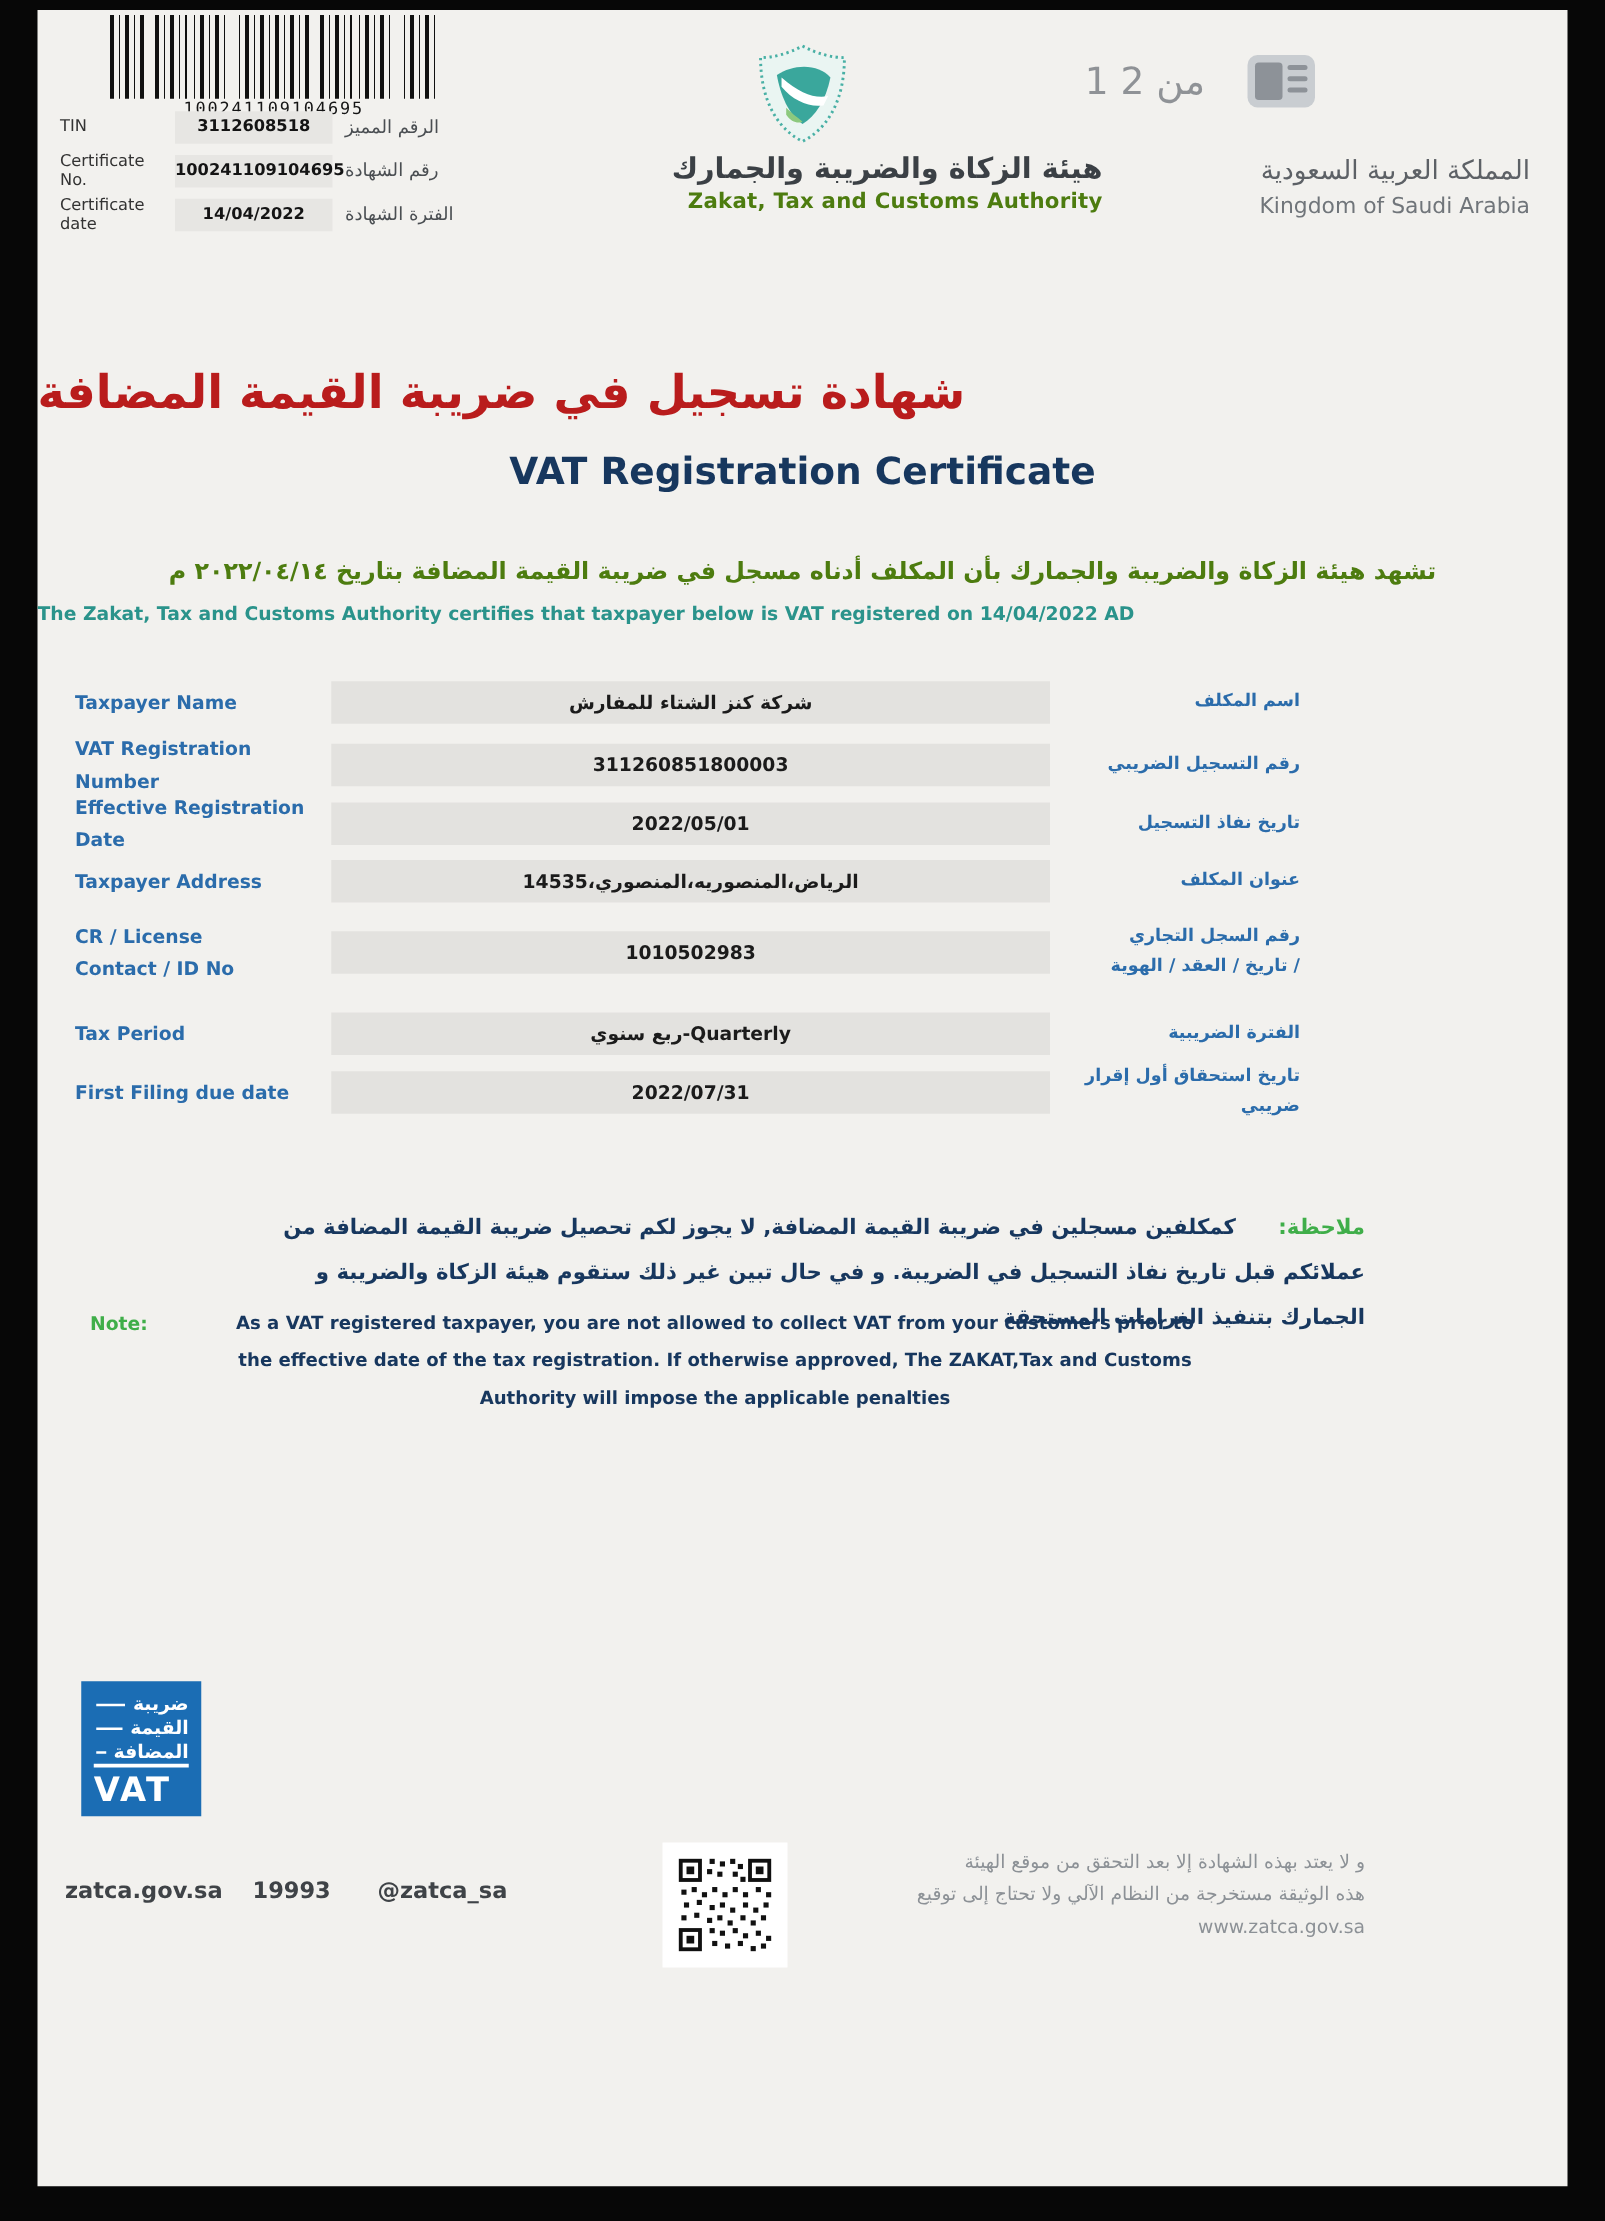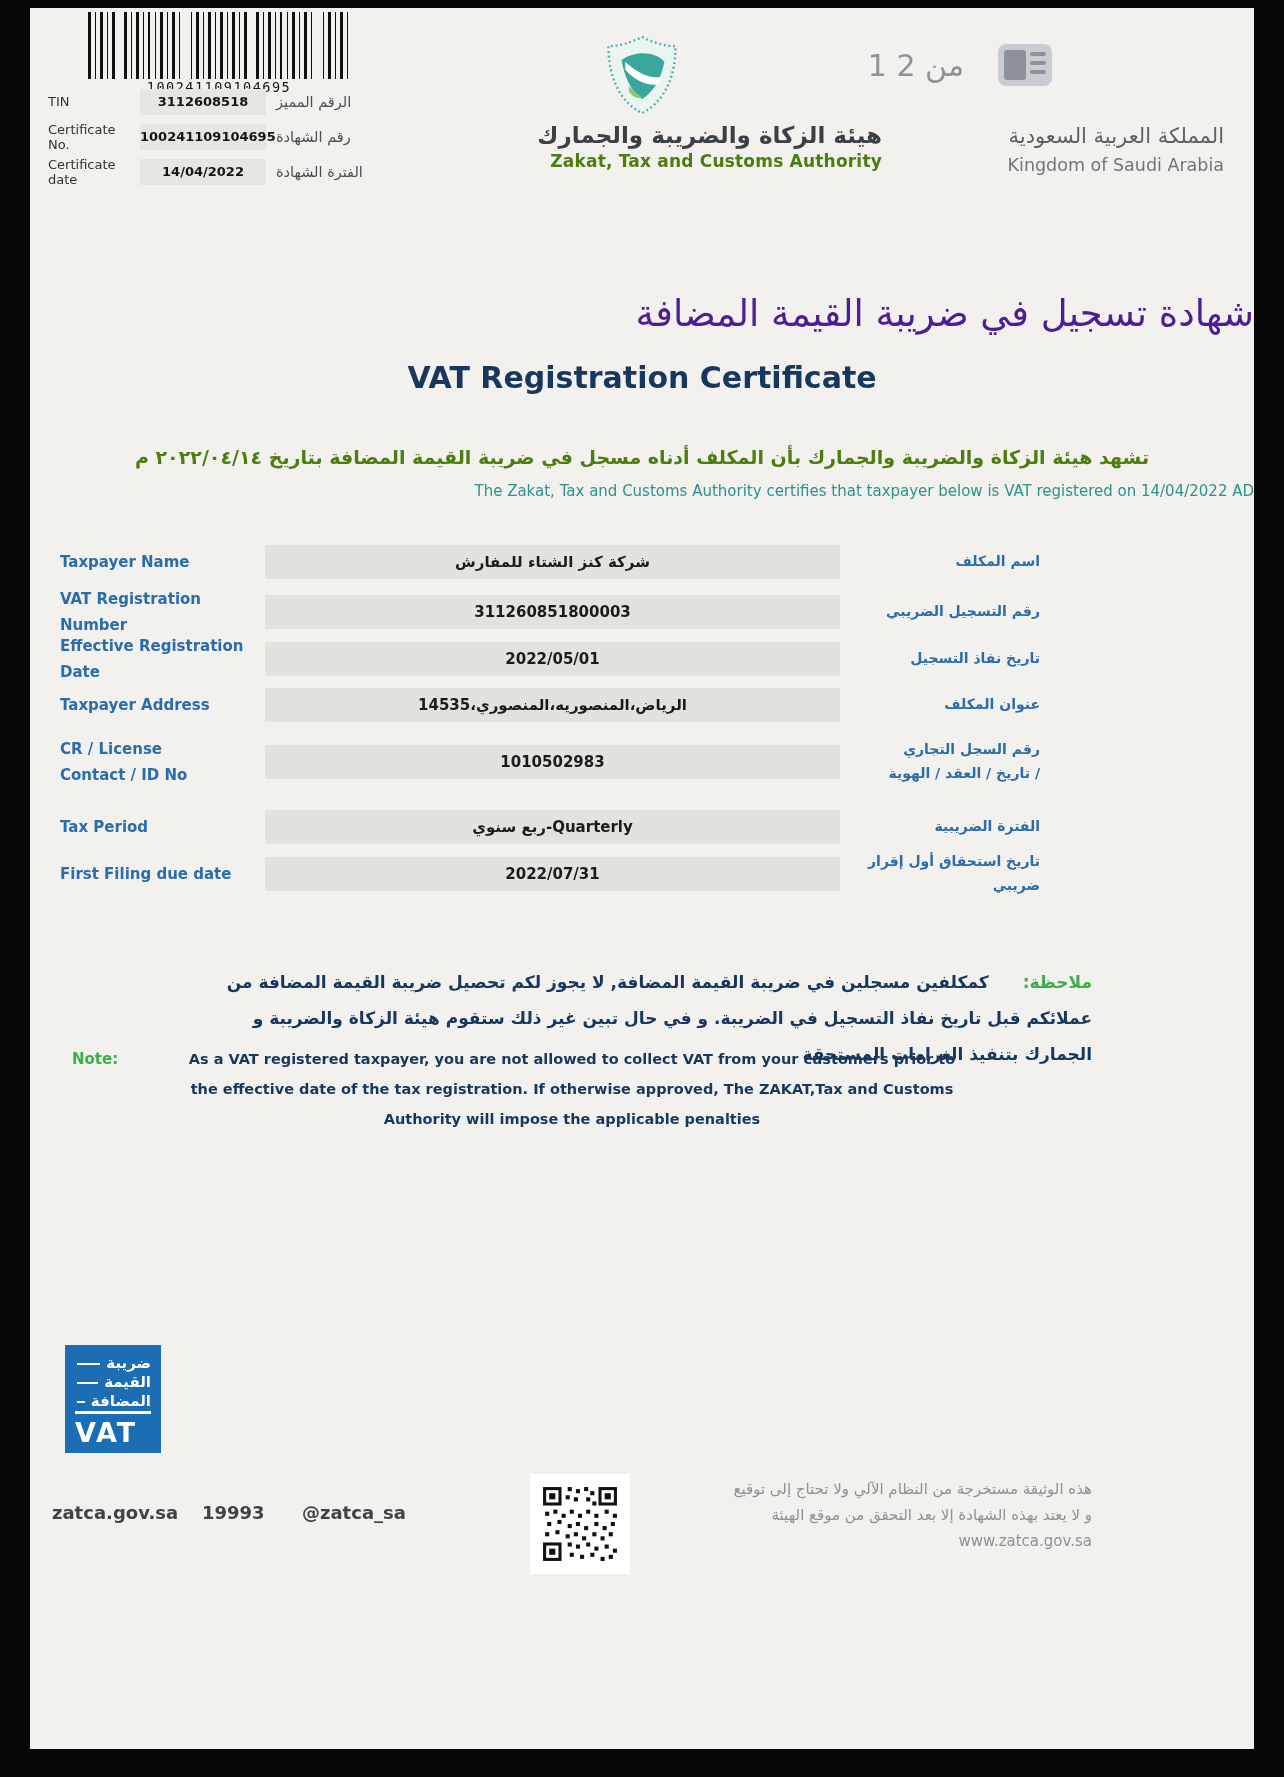--- a/index.html
+++ b/index.html
@@ -31,24 +31,24 @@
   .logo-block{position:absolute;top:26px;left:50%;transform:translateX(-50%);text-align:right;width:480px;}
   .logo-svg{width:80px;height:82px;display:block;margin:0 auto 6px;}
   .authority-ar{font-size:23px;font-weight:bold;color:#3b4045;direction:rtl;}
   .authority-en{font-size:17px;font-weight:bold;color:#4d7c0f;margin-top:3px;letter-spacing:.2px;}
   .kingdom{position:absolute;top:116px;right:30px;text-align:right;}
   .kingdom-ar{font-size:21px;color:#5d6166;direction:rtl;}
   .kingdom-en{font-size:17.5px;color:#70757a;margin-top:7px;}
   .pagination{position:absolute;top:34px;right:200px;display:flex;align-items:center;gap:32px;}
   .pg-text{font-size:30px;color:#8f9296;}
   
-  .title-ar{position:absolute;top:284px;left:0;width:100%;text-align:right;font-size:37px;font-weight:normal;color:#4c1d95;direction:rtl;}
+  .title-ar{position:absolute;top:284px;left:0;width:100%;text-align:left;font-size:37px;font-weight:bold;color:#b91c1c;direction:rtl;}
   .title-en{position:absolute;top:352px;left:0;width:100%;text-align:center;font-size:30px;font-weight:bold;color:#17375e;}
   .stmt-ar{position:absolute;top:438px;left:0;width:100%;text-align:center;font-size:19px;font-weight:bold;color:#4d7c0f;direction:rtl;}
-  .stmt-en{position:absolute;top:474px;left:0;width:100%;text-align:right;font-size:15px;font-weight:normal;color:#2a938b;}
+  .stmt-en{position:absolute;top:474px;left:0;width:100%;text-align:left;font-size:15px;font-weight:bold;color:#2a938b;}
   
   .field-row{position:absolute;left:0;width:100%;display:grid;grid-template-columns:235px 575px 1fr;align-items:center;}
   .fl-en{padding-left:30px;font-size:15px;font-weight:bold;color:#2b6cab;line-height:1.75;}
   .fl-val{background:#e3e2df;height:34px;line-height:34px;text-align:center;font-size:15px;font-weight:bold;color:#1b1b1b;}
   .fl-ar{direction:rtl;padding-right:214px;font-size:14px;font-weight:bold;color:#2b6cab;line-height:1.7;white-space:nowrap;}
   
   .note-ar{position:absolute;top:956px;right:162px;left:150px;direction:rtl;font-size:17px;font-weight:bold;color:#17375e;line-height:36px;}
   .note-ar .note-label{color:#3fae49;margin-left:28px;}
   .note-en{position:absolute;top:1036px;left:42px;width:890px;display:flex;gap:40px;}
   .note-en .note-label{color:#3fae49;font-weight:bold;font-size:15px;flex:0 0 70px;line-height:30px;}
@@ -249,18 +249,18 @@
         <rect x="70" y="62" width="4" height="4" fill="#111"></rect>
         <rect x="28" y="66" width="4" height="4" fill="#111"></rect>
       <rect x="38" y="68" width="4" height="4" fill="#111"></rect>
         <rect x="48" y="66" width="4" height="4" fill="#111"></rect>
         <rect x="58" y="70" width="4" height="4" fill="#111"></rect>
         <rect x="66" y="68" width="4" height="4" fill="#111"></rect>
     </svg>
   </div>
 
   <div class="disclaimer">
+    <div>و لا يعتد بهذه الشهادة إلا بعد التحقق من موقع الهيئة</div>
     <div>هذه الوثيقة مستخرجة من النظام الآلي ولا تحتاج إلى توقيع</div>
-    <div>و لا يعتد بهذه الشهادة إلا بعد التحقق من موقع الهيئة</div>
     <div>www.zatca.gov.sa</div>
   </div>
 
 </div>
 
 </body></html>

